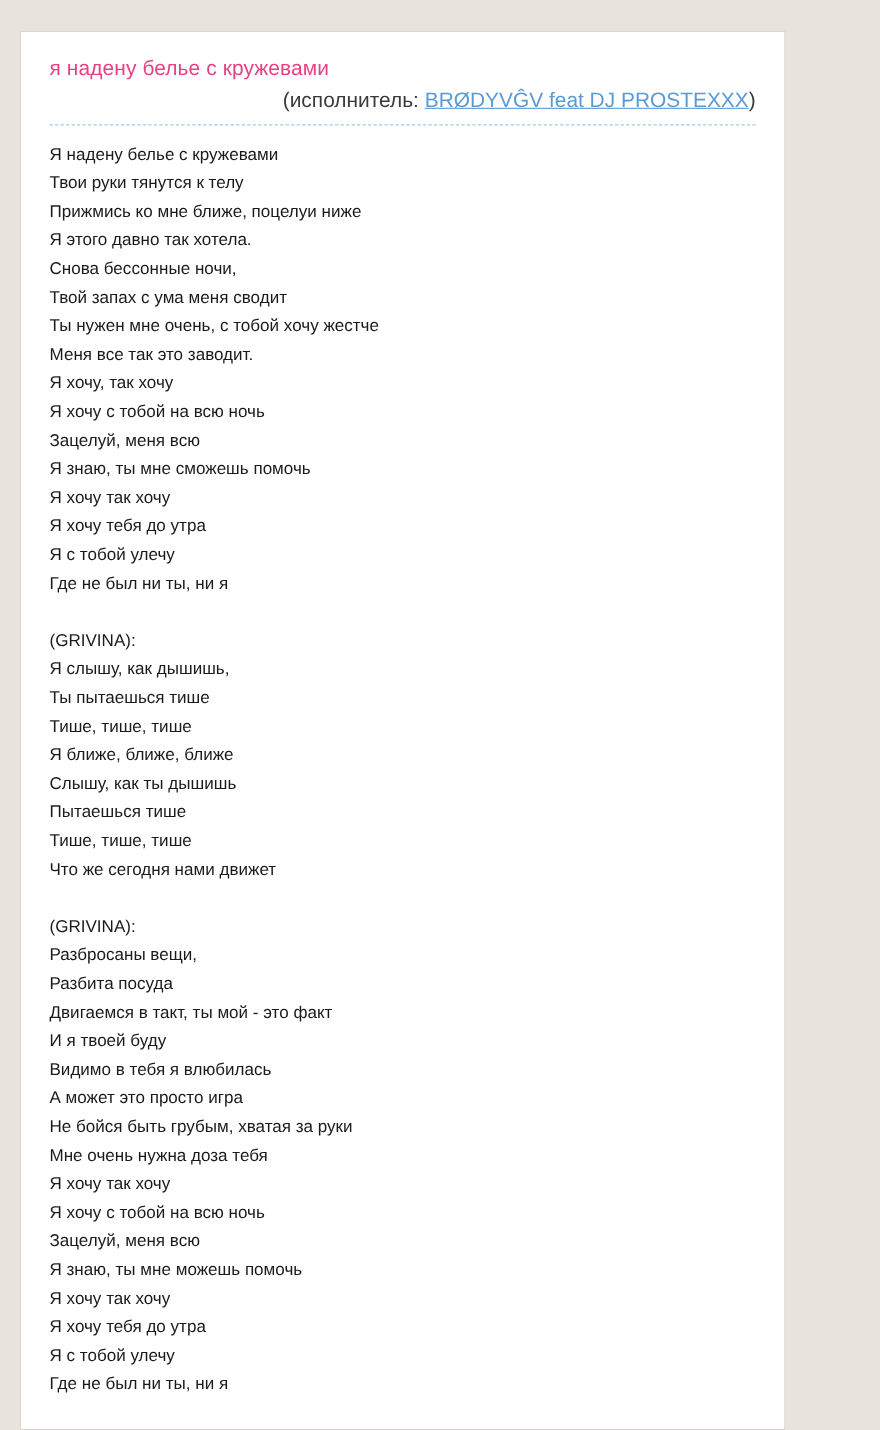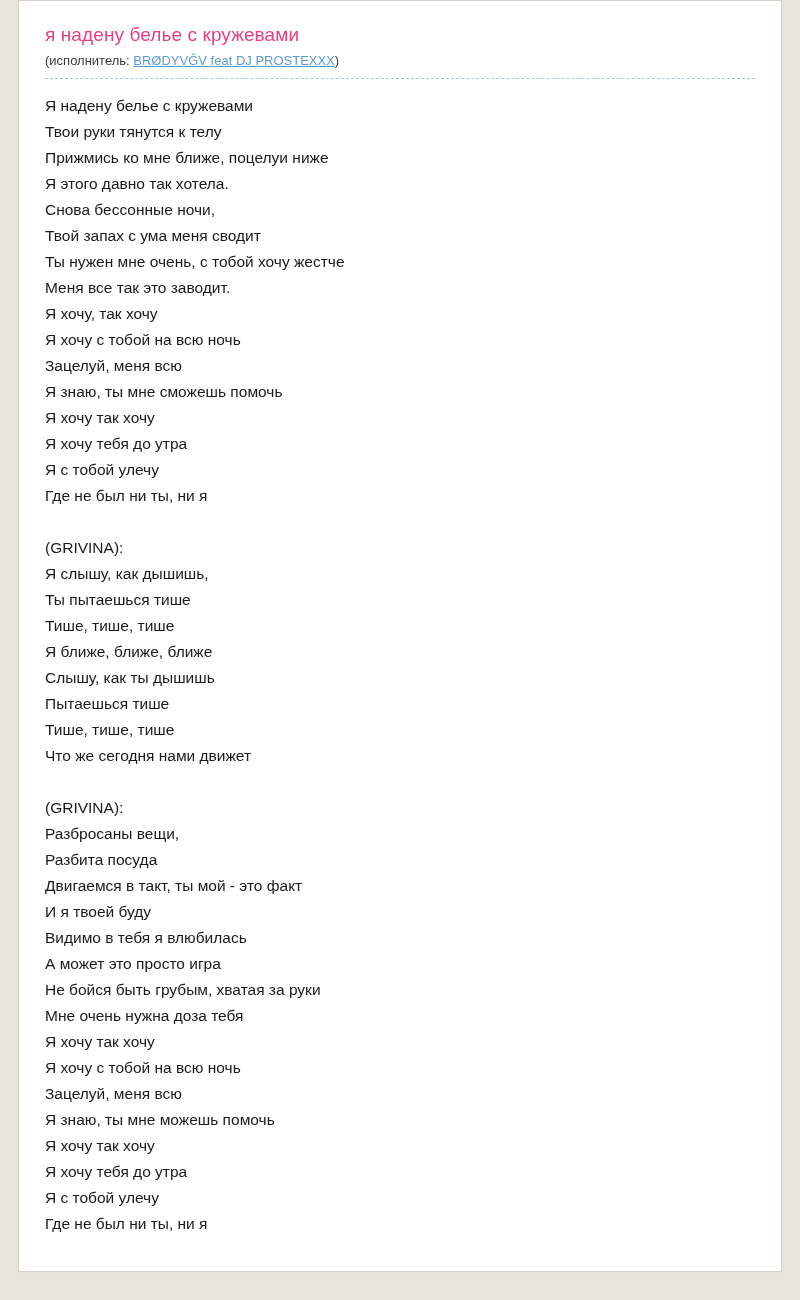--- a/index.html
+++ b/index.html
@@ -9,45 +9,46 @@
   body {
     width: 800px;
     height: 1300px;
     background: #e8e4dc;
     font-family: "Liberation Sans", sans-serif;
     overflow: hidden;
   }
   .page {
     position: absolute;
     left: 18px;
-    top: 0;
-    width: 764px;
+    top: 28px;
+    width: 696px;
     height: 1272px;
     background: #ffffff;
     border: 1px solid #d9d4cb;
     box-sizing: border-box;
     box-shadow: 0 0 0 1px rgba(0,0,0,0.01);
   }
   .inner {
     padding: 22px 26px 0 26px;
   }
   .song-title {
     color: #e8417f;
     font-size: 19px;
     line-height: 24px;
     font-weight: normal;
     margin: 0 0 6px 0;
     letter-spacing: 0.1px;
   }
   .artist-line {
-    font-size: 13px;
+    font-size: 19px;
     color: #3a3a3a;
     padding-bottom: 10px;
     border-bottom: 1px dashed #a9c7de;
     margin-bottom: 14px;
+    text-align: right;
   }
   .artist-link {
     color: #5b9bd5;
     text-decoration: underline;
     cursor: pointer;
   }
   .lyrics {
     font-size: 15.5px;
     line-height: 26px;
     color: #1a1a1a;

